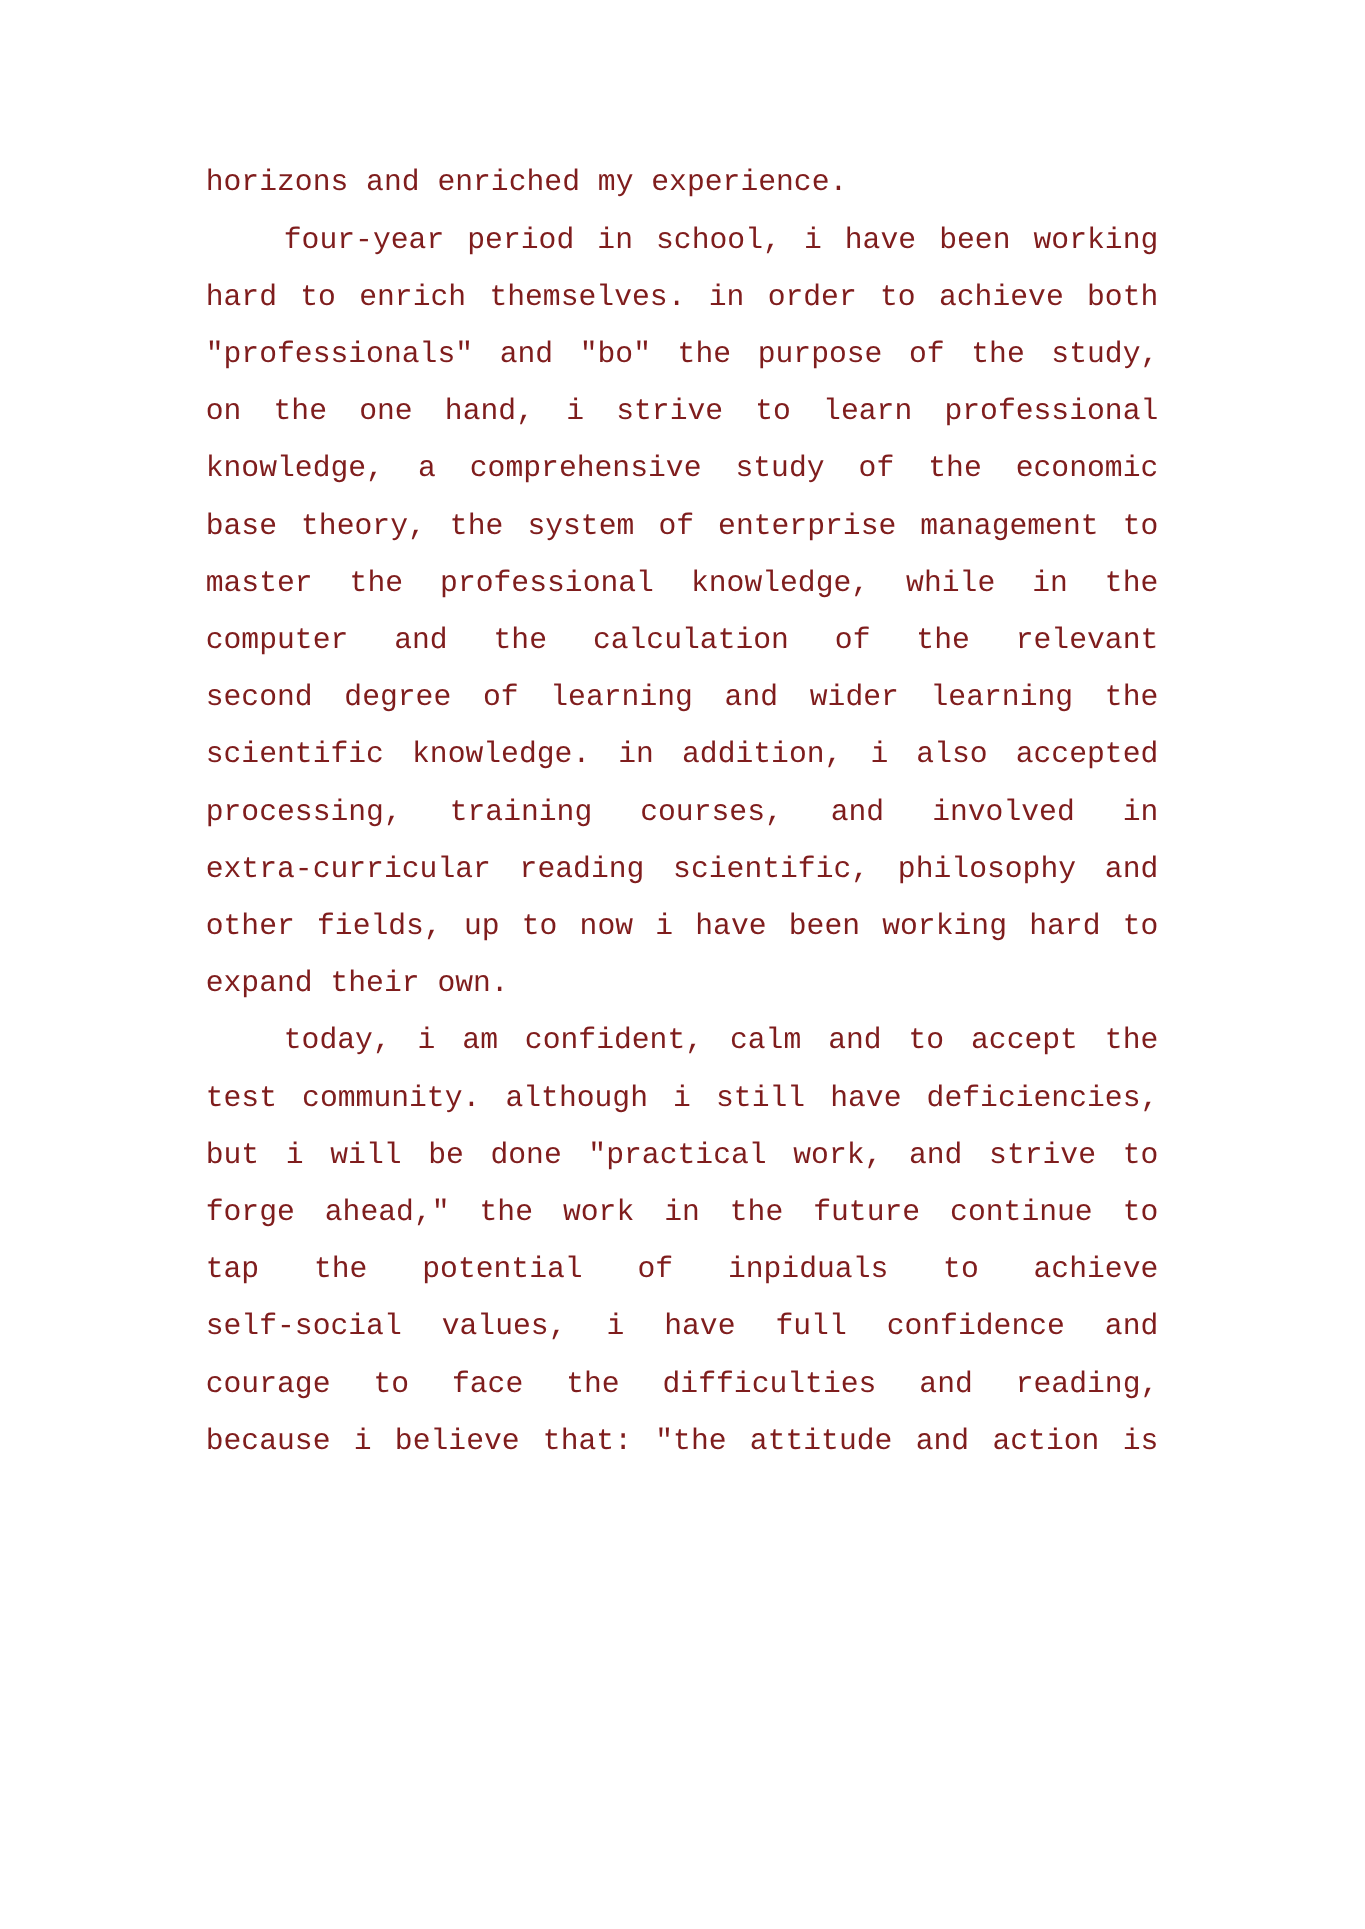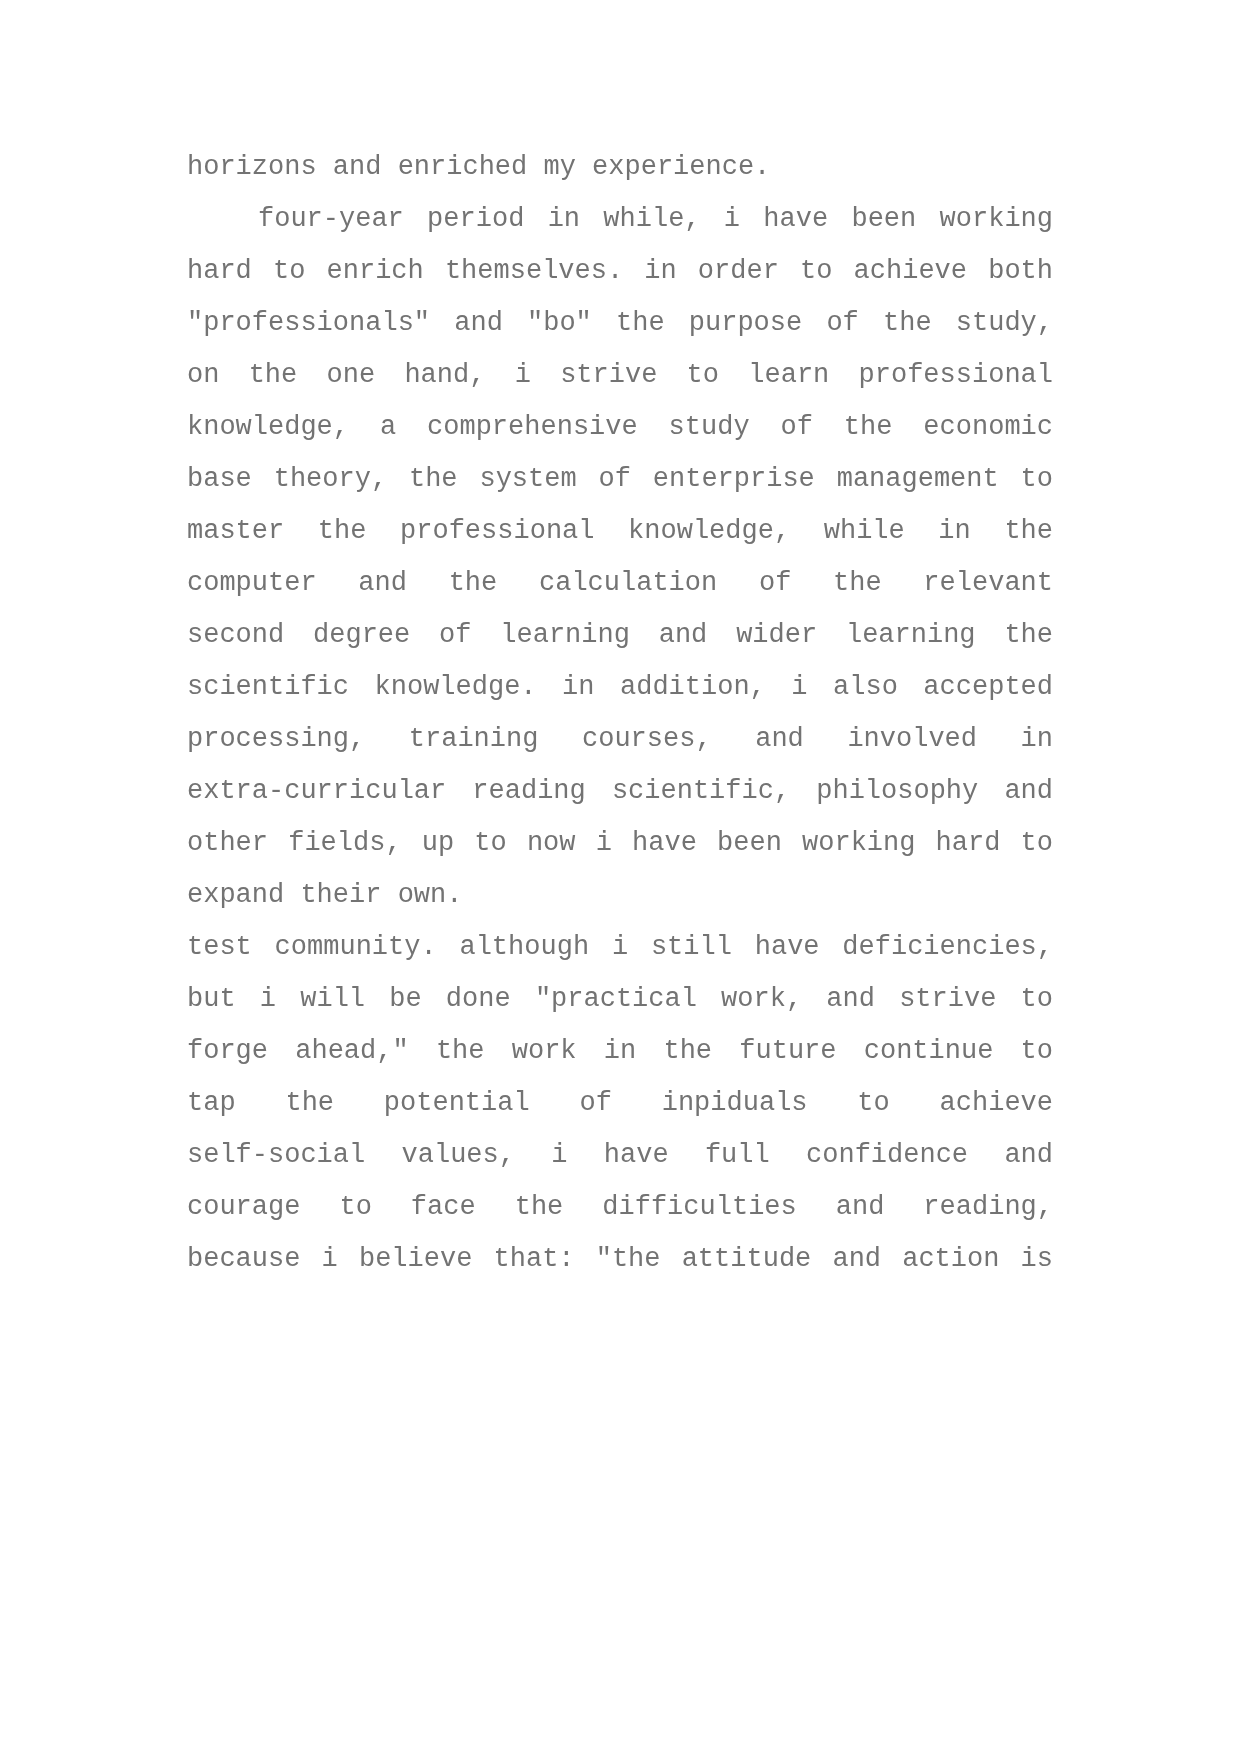--- a/index.html
+++ b/index.html
@@ -7,21 +7,21 @@
     padding: 0;
     background: #ffffff;
   }
   .page {
     position: relative;
     width: 1130px;
     height: 1754px;
     background: #ffffff;
     overflow: hidden;
     font-family: "Liberation Mono", "DejaVu Sans Mono", monospace;
-    color: #737373;
+    color: #7f1d1d;
   }
   .text-block {
     position: absolute;
     left: 187px;
     top: 141px;
     width: 866px;
     font-size: 27px;
     line-height: 52px;
     font-weight: 400;
   }
@@ -49,37 +49,38 @@
 <body>
 
 <div class="page">
   <div class="text-block">
 
     <div class="paragraph">
       <div class="line para-end">horizons and enriched my experience.</div>
     </div>
 
     <div class="paragraph">
-      <div class="line indent">four-year period in while, i have been working</div>
+      <div class="line indent">four-year period in school, i have been working</div>
       <div class="line">hard to enrich themselves. in order to achieve both</div>
       <div class="line">"professionals" and "bo" the purpose of the study,</div>
       <div class="line">on the one hand, i strive to learn professional</div>
       <div class="line">knowledge, a comprehensive study of the economic</div>
       <div class="line">base theory, the system of enterprise management to</div>
       <div class="line">master the professional knowledge, while in the</div>
       <div class="line">computer and the calculation of the relevant</div>
       <div class="line">second degree of learning and wider learning the</div>
       <div class="line">scientific knowledge. in addition, i also accepted</div>
       <div class="line">processing, training courses, and involved in</div>
       <div class="line">extra-curricular reading scientific, philosophy and</div>
       <div class="line">other fields, up to now i have been working hard to</div>
       <div class="line para-end">expand their own.</div>
     </div>
 
     <div class="paragraph">
+      <div class="line indent">today, i am confident, calm and to accept the</div>
       <div class="line">test community. although i still have deficiencies,</div>
       <div class="line">but i will be done "practical work, and strive to</div>
       <div class="line">forge ahead," the work in the future continue to</div>
       <div class="line">tap the potential of inpiduals to achieve</div>
       <div class="line">self-social values, i have full confidence and</div>
       <div class="line">courage to face the difficulties and reading,</div>
       <div class="line">because i believe that: "the attitude and action is</div>
     </div>
 
   </div>

